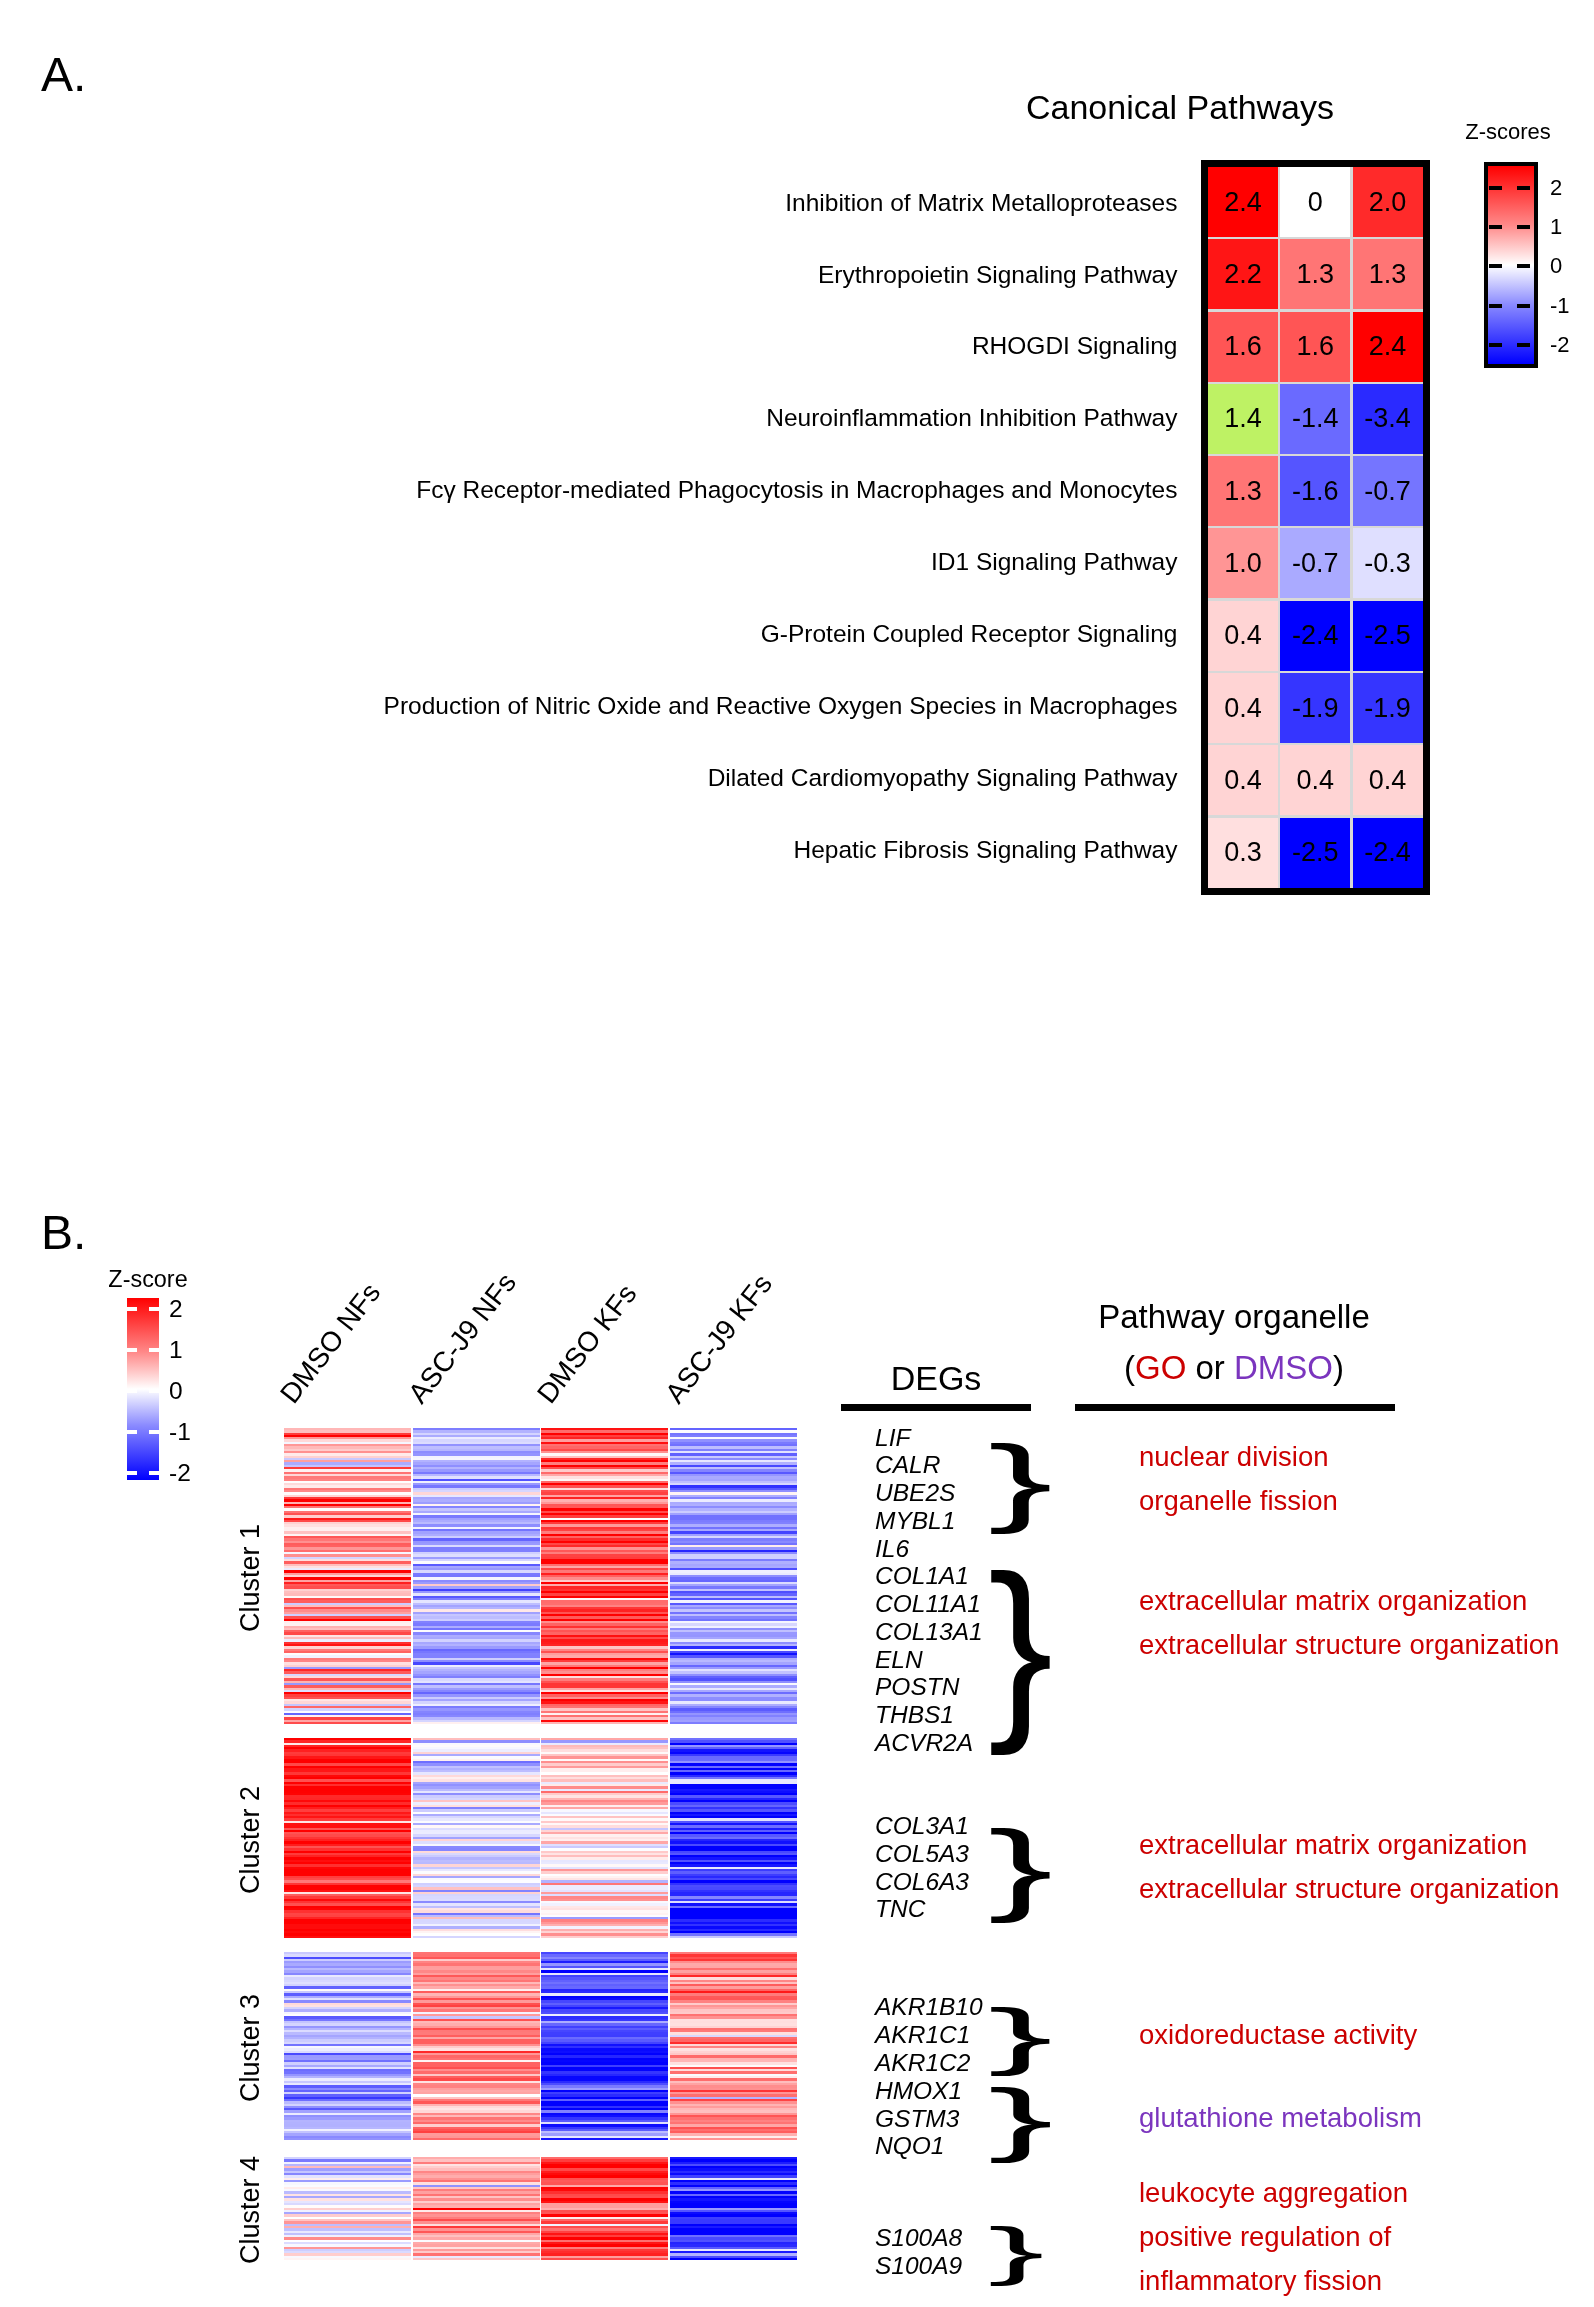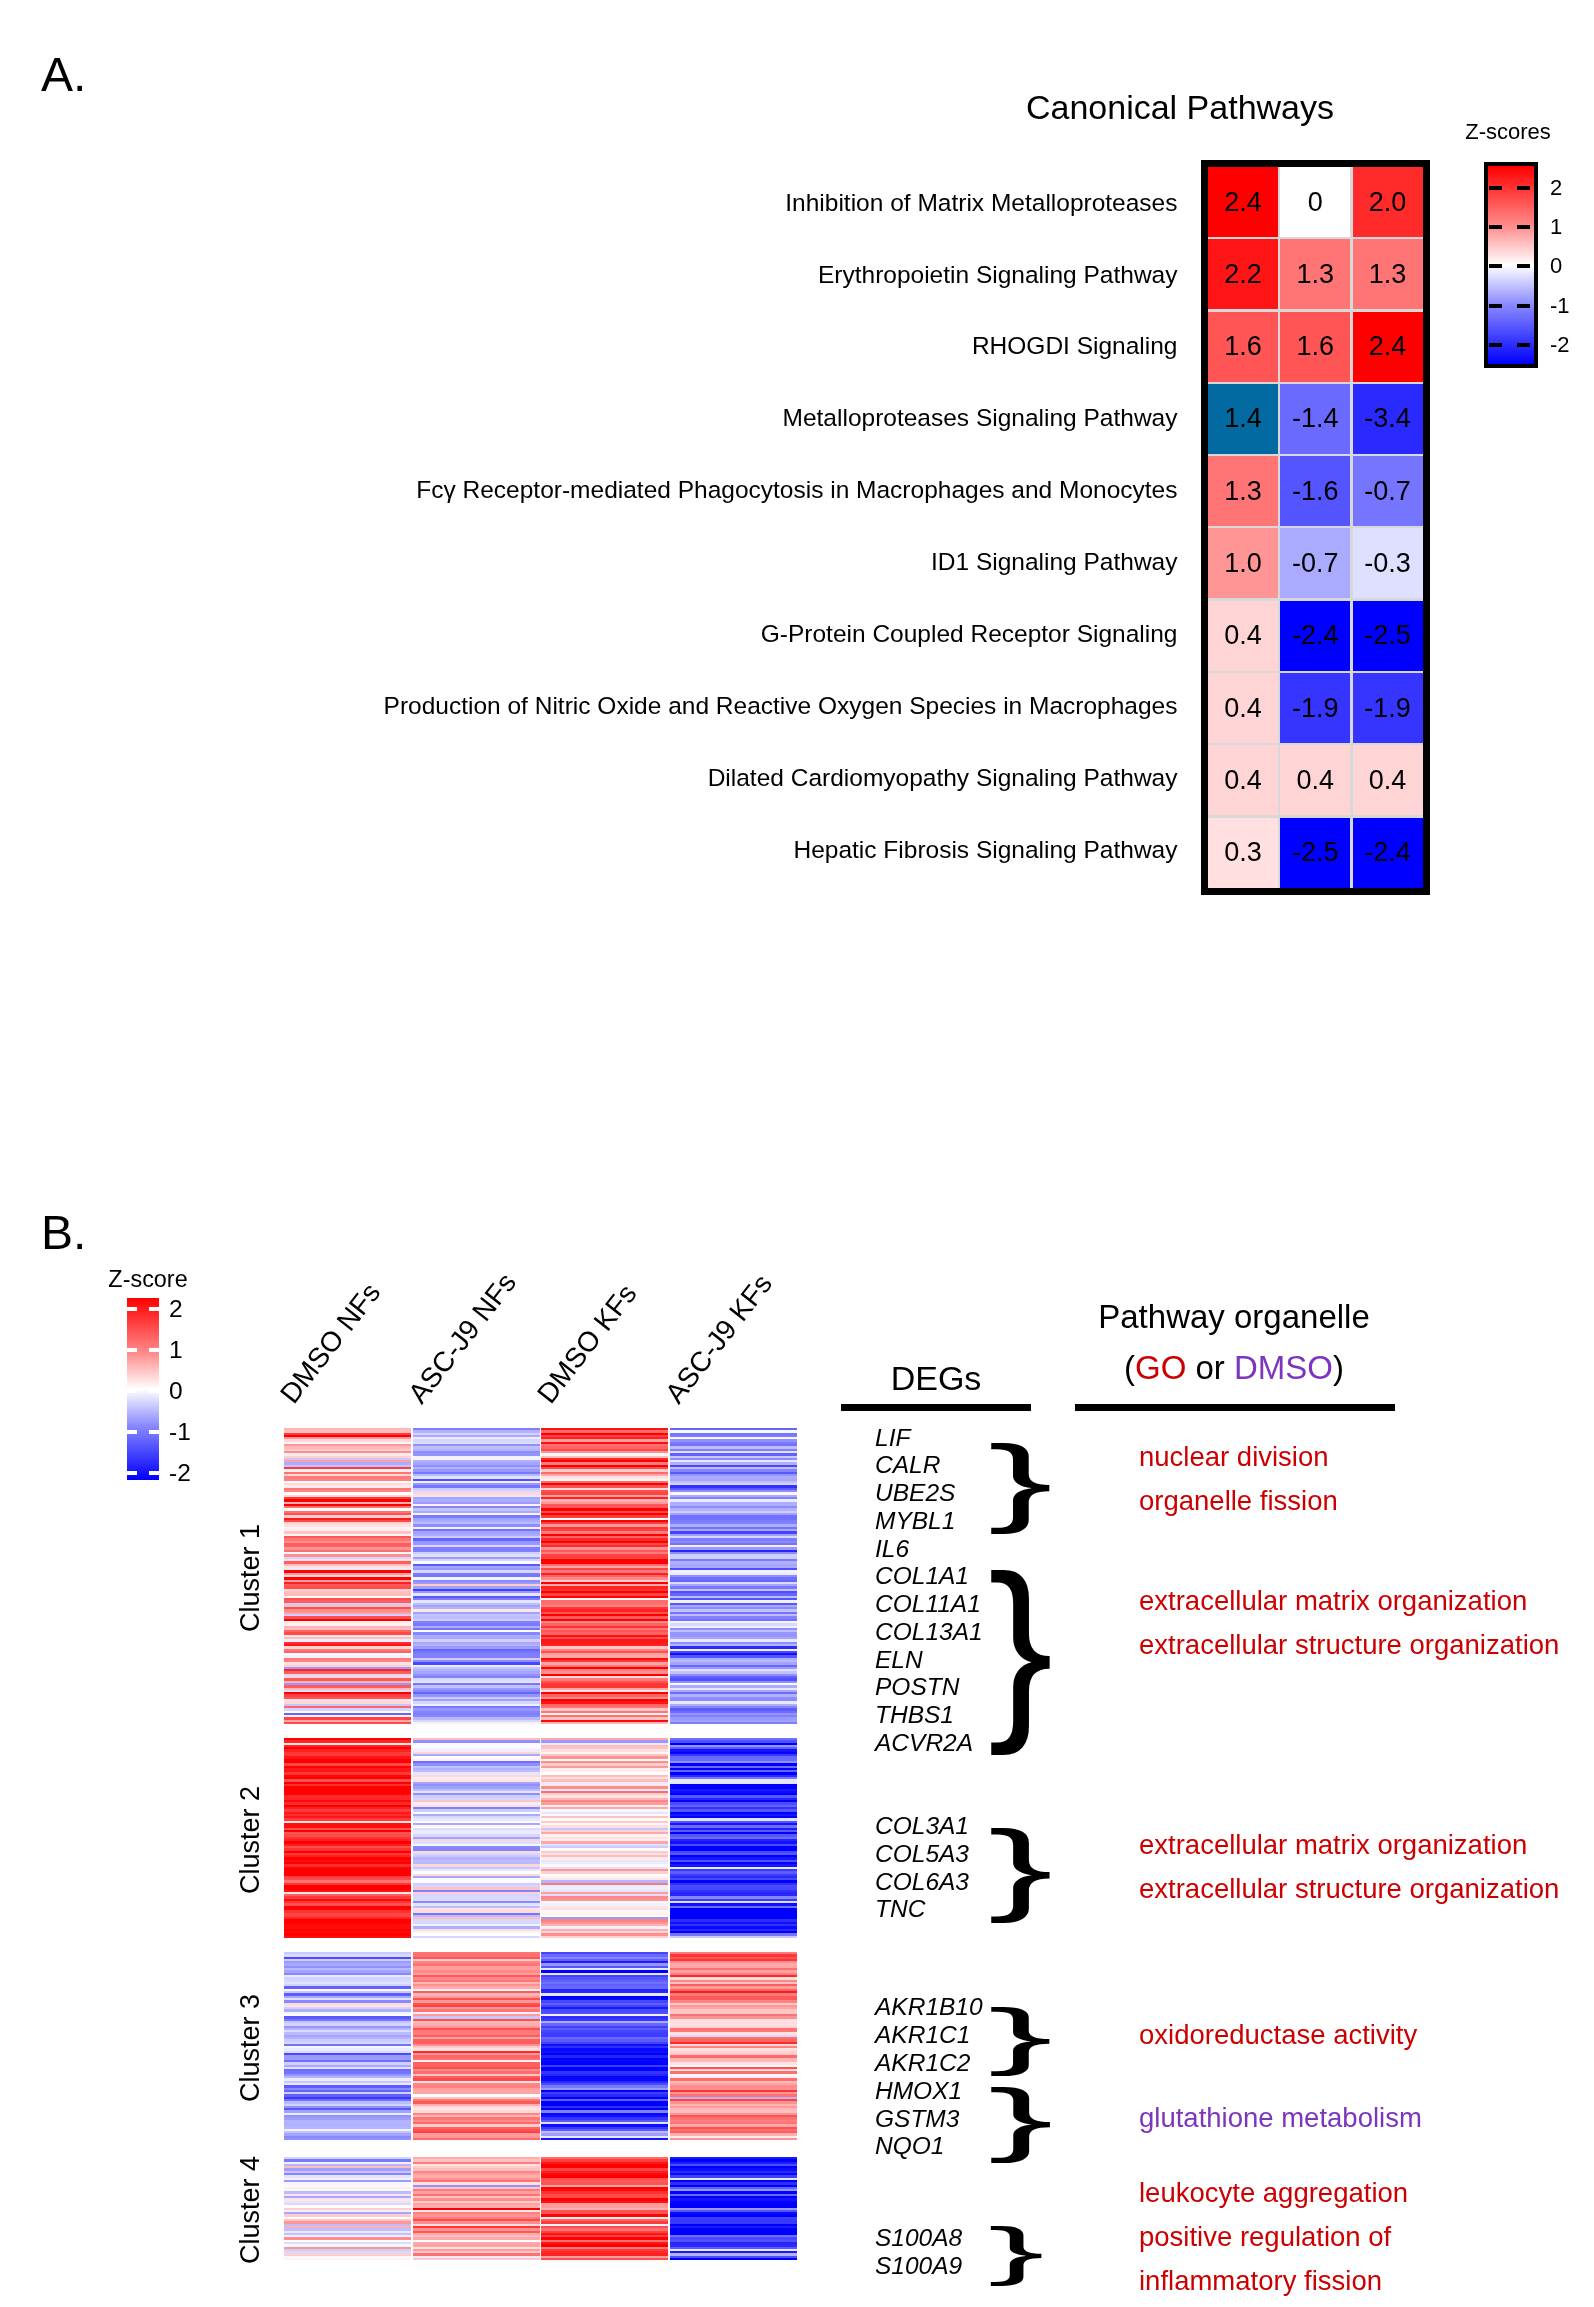--- a/index.html
+++ b/index.html
@@ -36,40 +36,40 @@
 <div id="root">
 
   <div class="abs panel-letter" style="left:41px;top:47px;">A.</div>
 
   <div class="abs fig-title" style="left:1180px;top:88px;">Canonical Pathways</div>
 
   <div id="a-rowlabels" class="abs" style="left:0;top:0;">
       <div class="rowlab" style="position: absolute; left: 17.5px; width: 1160px; top: 168px; height: 70px; line-height: 70px;">Inhibition of Matrix Metalloproteases</div>
       <div class="rowlab" style="position: absolute; left: 17.5px; width: 1160px; top: 240px; height: 70px; line-height: 70px;">Erythropoietin Signaling Pathway</div>
       <div class="rowlab" style="position: absolute; left: 17.5px; width: 1160px; top: 311px; height: 70px; line-height: 70px;">RHOGDI Signaling</div>
-      <div class="rowlab" style="position: absolute; left: 17.5px; width: 1160px; top: 383px; height: 70px; line-height: 70px;">Metalloproteases Signaling Pathway</div>
+      <div class="rowlab" style="position: absolute; left: 17.5px; width: 1160px; top: 383px; height: 70px; line-height: 70px;">Neuroinflammation Inhibition Pathway</div>
       <div class="rowlab" style="position: absolute; left: 17.5px; width: 1160px; top: 455px; height: 70px; line-height: 70px;">Fcγ Receptor-mediated Phagocytosis in Macrophages and Monocytes</div>
       <div class="rowlab" style="position: absolute; left: 17.5px; width: 1160px; top: 527px; height: 70px; line-height: 70px;">ID1 Signaling Pathway</div>
       <div class="rowlab" style="position: absolute; left: 17.5px; width: 1160px; top: 599px; height: 70px; line-height: 70px;">G-Protein Coupled Receptor Signaling</div>
       <div class="rowlab" style="position: absolute; left: 17.5px; width: 1160px; top: 671px; height: 70px; line-height: 70px;">Production of Nitric Oxide and Reactive Oxygen Species in Macrophages</div>
       <div class="rowlab" style="position: absolute; left: 17.5px; width: 1160px; top: 743px; height: 70px; line-height: 70px;">Dilated Cardiomyopathy Signaling Pathway</div>
       <div class="rowlab" style="position: absolute; left: 17.5px; width: 1160px; top: 815px; height: 70px; line-height: 70px;">Hepatic Fibrosis Signaling Pathway</div>
     </div>
 
   <div id="a-grid" class="abs hm-a" style="left:1201px;top:160px;">
       <div class="cell" style="background: rgb(255, 0, 0);">2.4</div>
       <div class="cell" style="background: rgb(255, 255, 255);">0</div>
       <div class="cell" style="background: rgb(255, 42, 42);">2.0</div>
       <div class="cell" style="background: rgb(255, 21, 21);">2.2</div>
       <div class="cell" style="background: rgb(255, 117, 117);">1.3</div>
       <div class="cell" style="background: rgb(255, 117, 117);">1.3</div>
       <div class="cell" style="background: rgb(255, 85, 85);">1.6</div>
       <div class="cell" style="background: rgb(255, 85, 85);">1.6</div>
       <div class="cell" style="background: rgb(255, 0, 0);">2.4</div>
-      <div class="cell" style="background: #0369a1;">1.4</div>
+      <div class="cell" style="background: #bef264;">1.4</div>
       <div class="cell" style="background: rgb(106, 106, 255);">-1.4</div>
       <div class="cell" style="background: rgb(42, 42, 255);">-3.4</div>
       <div class="cell" style="background: rgb(255, 117, 117);">1.3</div>
       <div class="cell" style="background: rgb(85, 85, 255);">-1.6</div>
       <div class="cell" style="background: rgb(117, 117, 255);">-0.7</div>
       <div class="cell" style="background: rgb(255, 149, 149);">1.0</div>
       <div class="cell" style="background: rgb(170, 170, 255);">-0.7</div>
       <div class="cell" style="background: rgb(223, 223, 255);">-0.3</div>
       <div class="cell" style="background: rgb(255, 212, 212);">0.4</div>
       <div class="cell" style="background: rgb(0, 0, 255);">-2.4</div>

